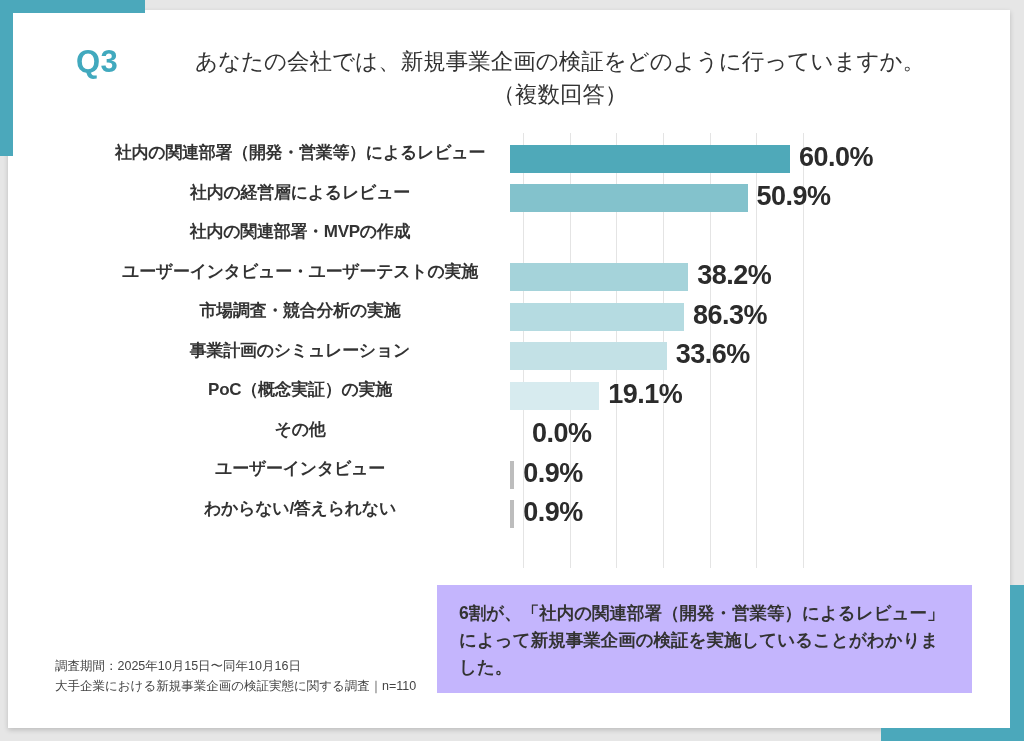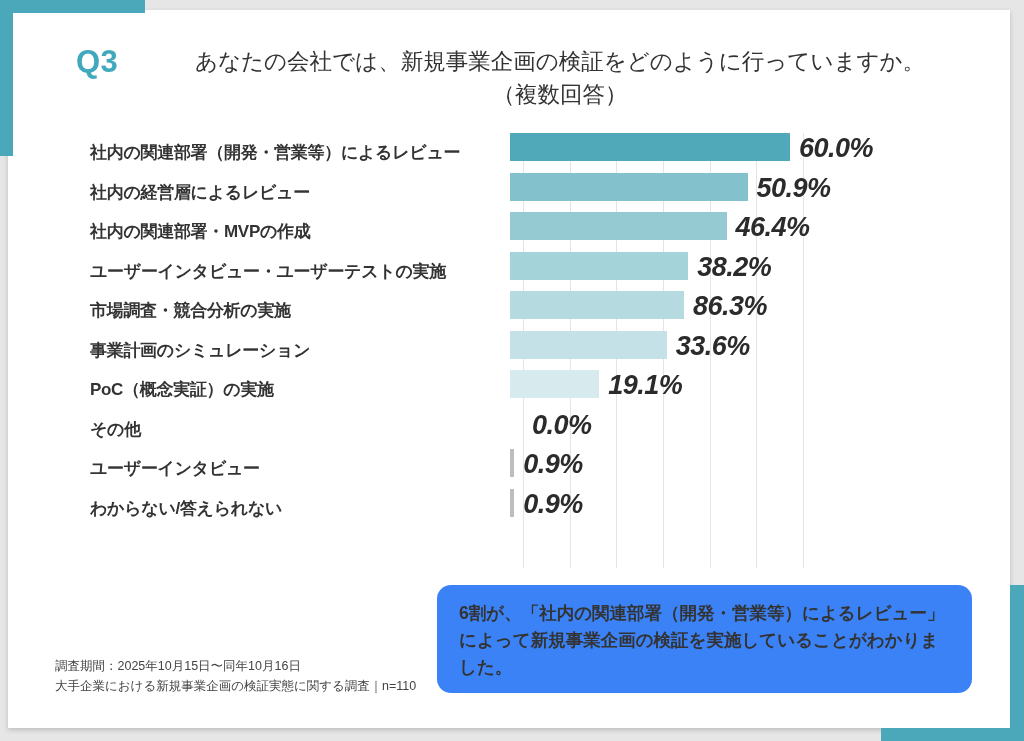--- a/index.html
+++ b/index.html
@@ -50,28 +50,28 @@
     position: absolute; top: 0; width: 1px; height: 100%;
     background: #e4e4e4;
   }
   .rows { position: absolute; left: 0; top: 0; width: 100%; height: 100%; }
   .row {
     display: flex; align-items: center;
     height: 39.5px; width: 100%;
   }
   .cat-label {
     width: 420px; flex: none;
-    text-align: left; 
+    text-align: center; 
     font-size: 17px; font-weight: bold; color: #333333;
     letter-spacing: -0.3px;
     white-space: nowrap;
   }
   .bar-area {
-    flex: 1; display: flex; align-items: flex-start;
-    height: 100%; position: relative; font-style: italic;
+    flex: 1; display: flex; align-items: flex-end;
+    height: 100%; position: relative;
   }
   .bar { height: 28px; flex: none; }
   .val {
     font-size: 27px; font-weight: 800; color: #2b2b2b;
     margin-left: 9px; letter-spacing: -0.5px;
     white-space: nowrap;
     font-family: "Liberation Sans", "DejaVu Sans", sans-serif;
   }
 
   
@@ -129,24 +129,20 @@
       </div>
       <div class="row">
         <div class="cat-label">社内の経営層によるレビュー</div>
         <div class="bar-area">
           <div class="bar" style="width: 237.535px; background: rgb(131, 194, 204);"></div>
           <span class="val">50.9%</span>
         </div>
       </div>
       <div class="row">
         <div class="cat-label">社内の関連部署・MVPの作成</div>
-        <div class="bar-area">
-          <div class="bar" style="width: 216.535px; background: rgb(149, 202, 211);"></div>
-          <span class="val">46.4%</span>
-        </div>
       </div>
       <div class="row">
         <div class="cat-label">ユーザーインタビュー・ユーザーテストの実施</div>
         <div class="bar-area">
           <div class="bar" style="width: 178.268px; background: rgb(165, 211, 218);"></div>
           <span class="val">38.2%</span>
         </div>
       </div>
       <div class="row">
         <div class="cat-label">市場調査・競合分析の実施</div>
@@ -185,20 +181,20 @@
       <div class="row">
         <div class="cat-label">わからない/答えられない</div>
         <div class="bar-area">
           <div class="bar" style="width: 4.20003px; background: rgb(189, 189, 189);"></div>
           <span class="val">0.9%</span>
         </div>
       </div>
     </div>
 </div>
 
-<div class="note-box" style="background: #3b82f6; border-radius: 14px;">
+<div class="note-box" style="background: #c4b5fd;">
   <div class="note-text">6割が、「社内の関連部署（開発・営業等）によるレビュー」によって新規事業企画の検証を実施していることがわかりました。</div>
 </div>
 
 <div class="footer">
   <div>調査期間：2025年10月15日〜同年10月16日</div>
   <div>大手企業における新規事業企画の検証実態に関する調査｜n=110</div>
 </div>
 
 </body></html>

